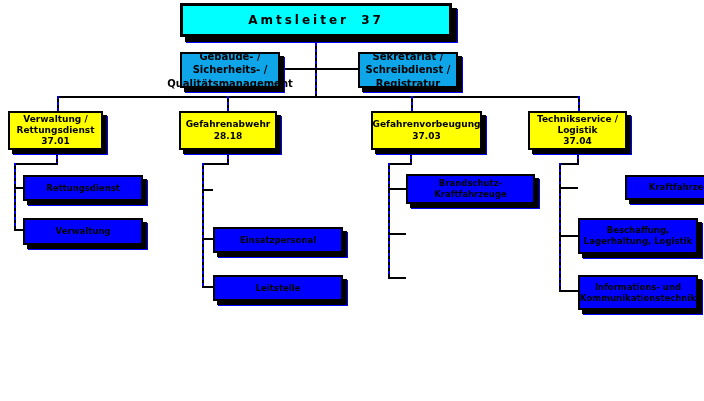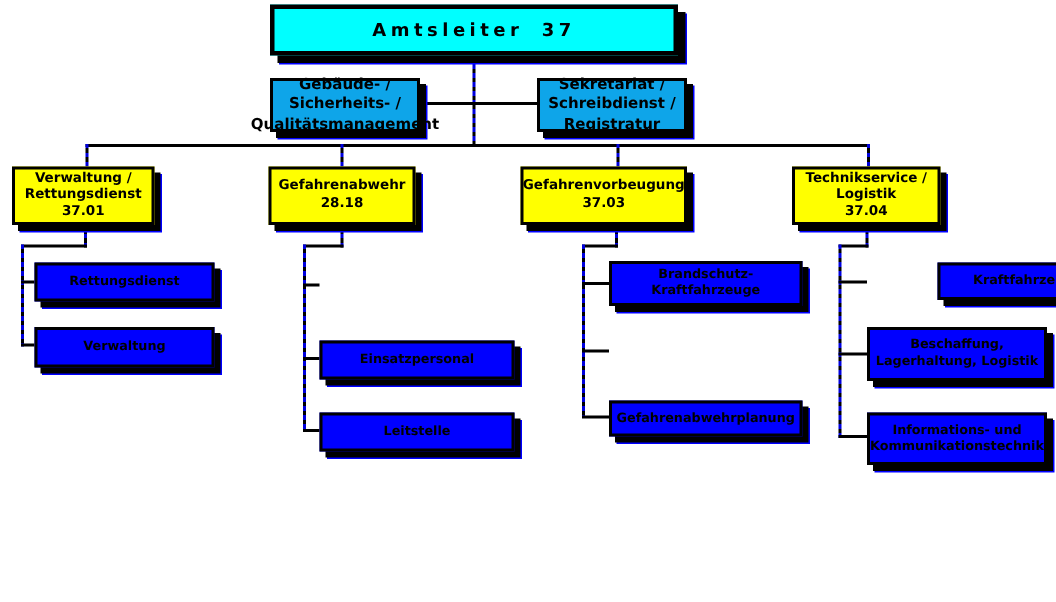--- a/index.html
+++ b/index.html
@@ -69,35 +69,34 @@
 Qualitätsmanagement</div>
   <div class="box staff" style="left:358px;top:52px;width:100px;height:36px;">Sekretariat /
 Schreibdienst /
 Registratur</div>
 
   <div class="box dept" style="left:8px;top:111px;width:95px;height:39px;">Verwaltung /
 Rettungsdienst
 37.01</div>
   <div class="box dept" style="left:179px;top:111px;width:98px;height:39px;">Gefahrenabwehr
 28.18</div>
-  <div class="box dept" style="left:347px;top:111px;width:111px;height:39px;">Gefahrenvorbeugung
+  <div class="box dept" style="left:371px;top:111px;width:111px;height:39px;">Gefahrenvorbeugung
 37.03</div>
   <div class="box dept" style="left:528px;top:111px;width:99px;height:39px;">Technikservice /
 Logistik
 37.04</div>
 
   <div class="box unit" style="left:23px;top:175px;width:120px;height:26px;">Rettungsdienst</div>
   <div class="box unit" style="left:23px;top:218px;width:120px;height:27px;">Verwaltung</div>
 
   <div class="box unit" style="left:213px;top:227px;width:130px;height:26px;">Einsatzpersonal</div>
   <div class="box unit" style="left:213px;top:275px;width:130px;height:26px;">Leitstelle</div>
 
   <div class="box unit" style="left:406px;top:174px;width:129px;height:30px;">Brandschutz-
 Kraftfahrzeuge</div>
-  <div class="box unit" style="left:406px;top:267px;width:129px;height:24px;">Gefahrenabwehrplanung</div>
 
   <div class="box unit" style="left:578px;top:175px;width:120px;height:25px;margin-left:47px;">Kraftfahrzeuge</div>
   <div class="box unit" style="left:578px;top:218px;width:120px;height:36px;">Beschaffung,
 Lagerhaltung, Logistik</div>
   <div class="box unit" style="left:578px;top:275px;width:120px;height:35px;">Informations- und
 Kommunikationstechnik</div>
 
 </div>
 
 </body></html>

